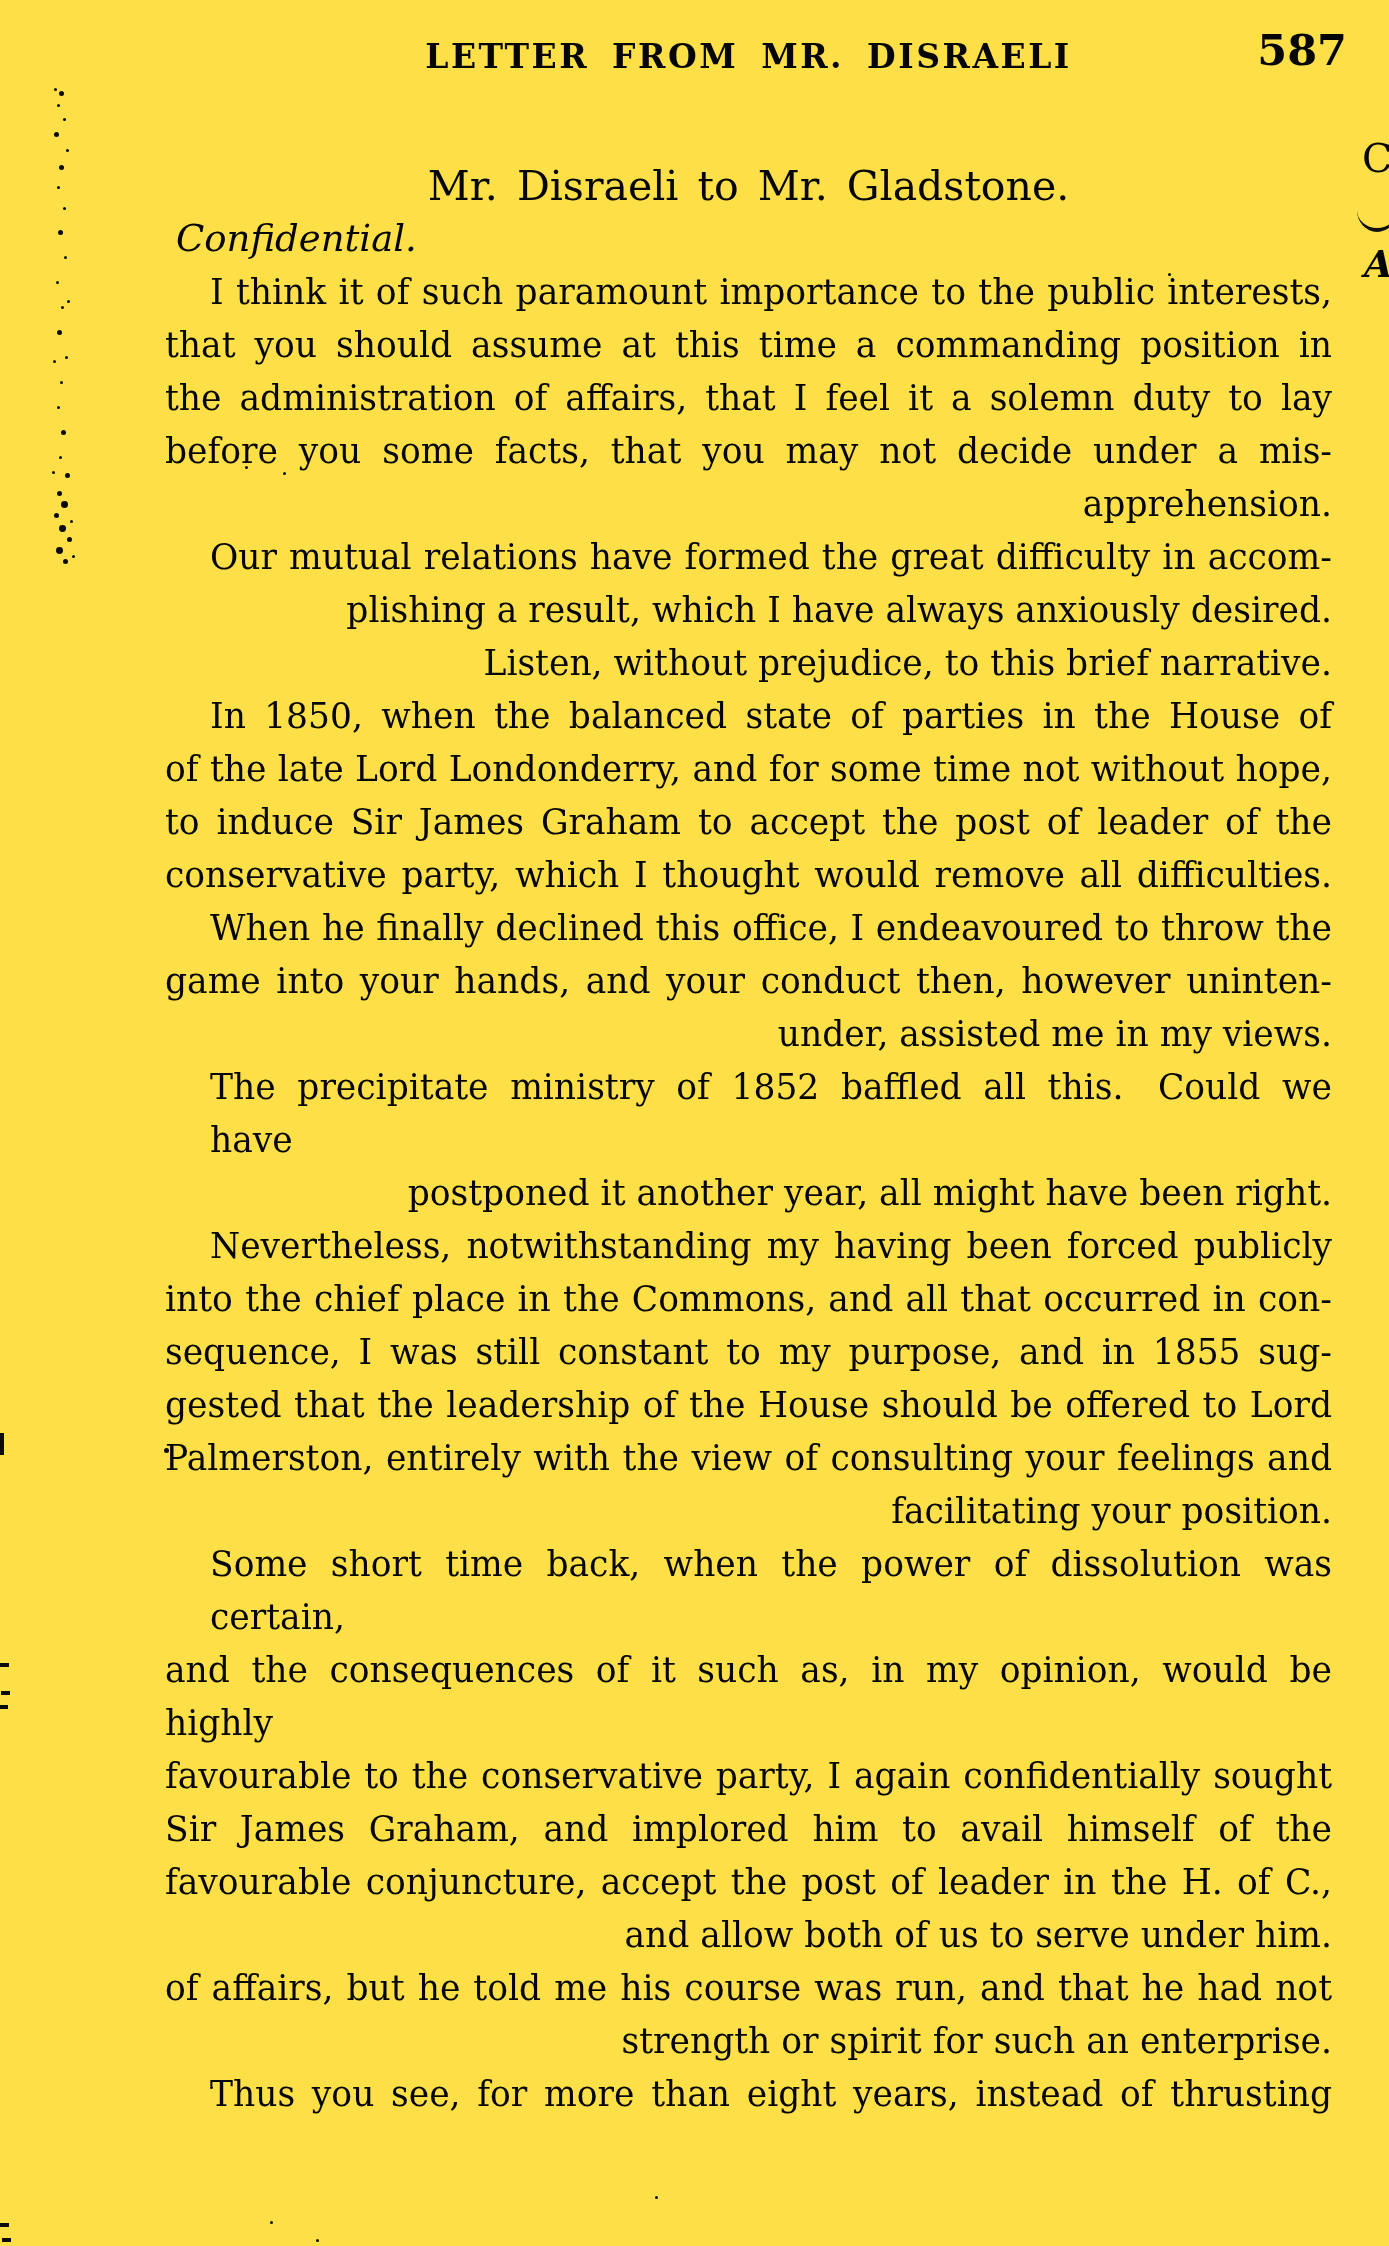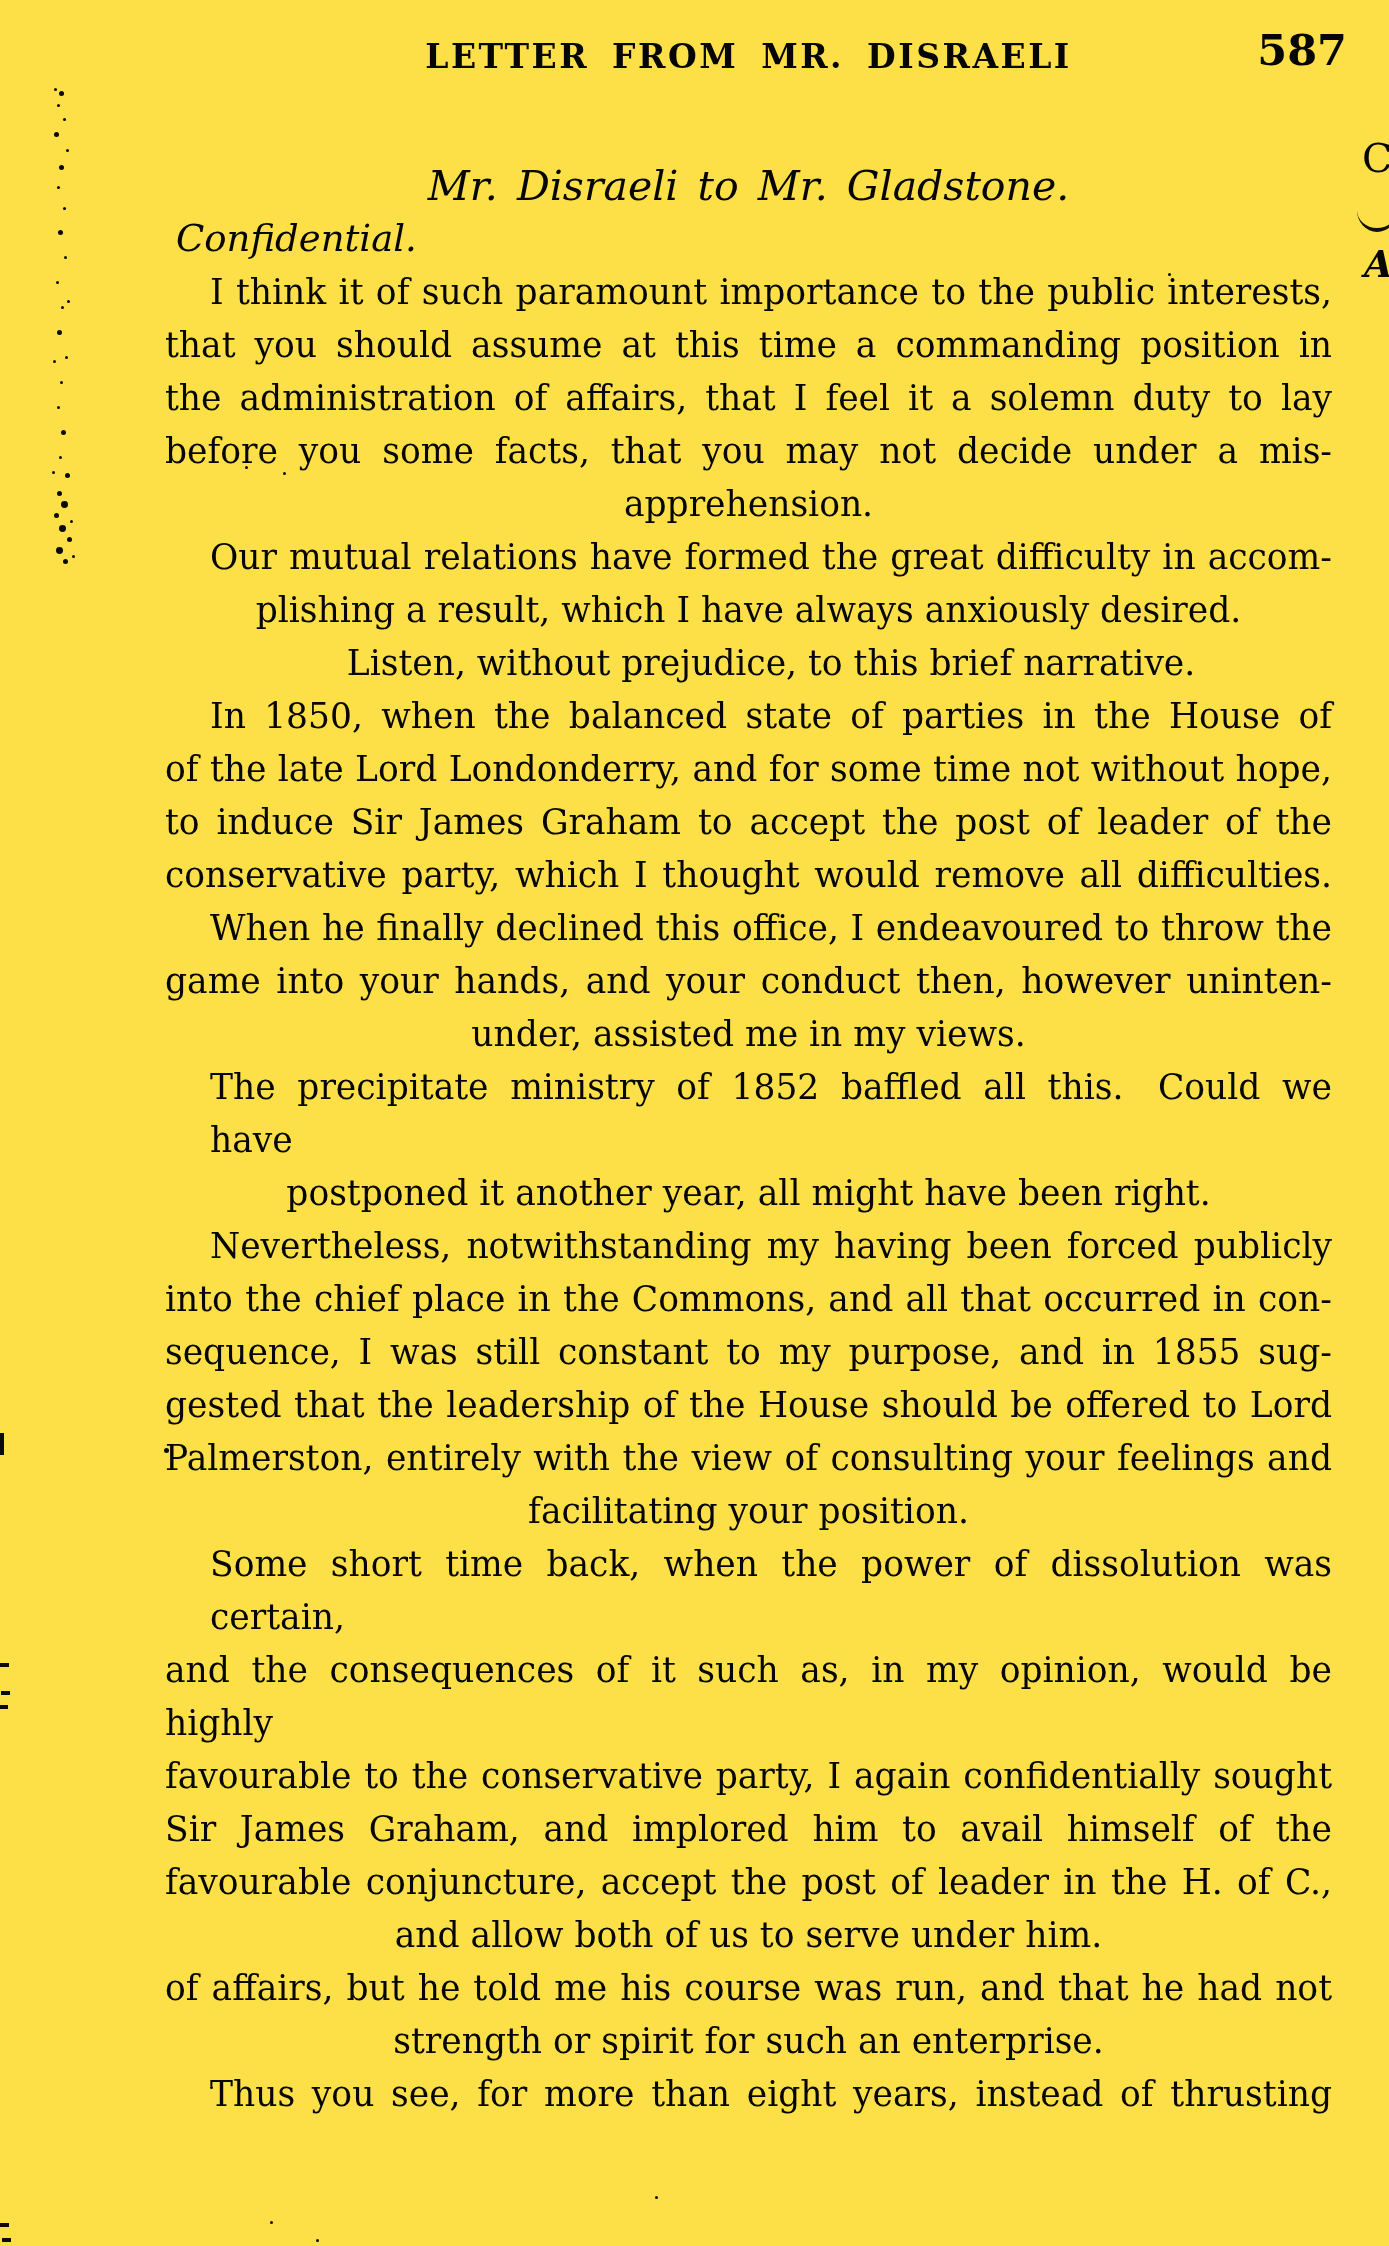--- a/index.html
+++ b/index.html
@@ -41,21 +41,20 @@
     line-height: 46px;
   }
 
   
   .letter-title {
     position: absolute;
     left: 165px;
     top: 158px;
     width: 1167px;
     text-align: center;
-    font-style: italic;
     font-size: 41px;
     line-height: 56px;
     white-space: nowrap;
     word-spacing: 6px;
   }
   .salutation {
     position: absolute;
     left: 176px;
     top: 216px;
     font-style: italic;
@@ -66,21 +65,21 @@
   
   .letter-body {
     position: absolute;
     left: 165px;
     top: 266px;
     width: 1167px;
     font-size: 34.5px;
     line-height: 53px;
   }
   .letter-body .line {
-    text-align: center;
+    text-align: right;
     min-height: 53px;
   }
   .letter-body .line.just {
     text-align: justify;
     text-align-last: justify;
   }
   .letter-body .line.indent {
     padding-left: 45px;
   }
 

